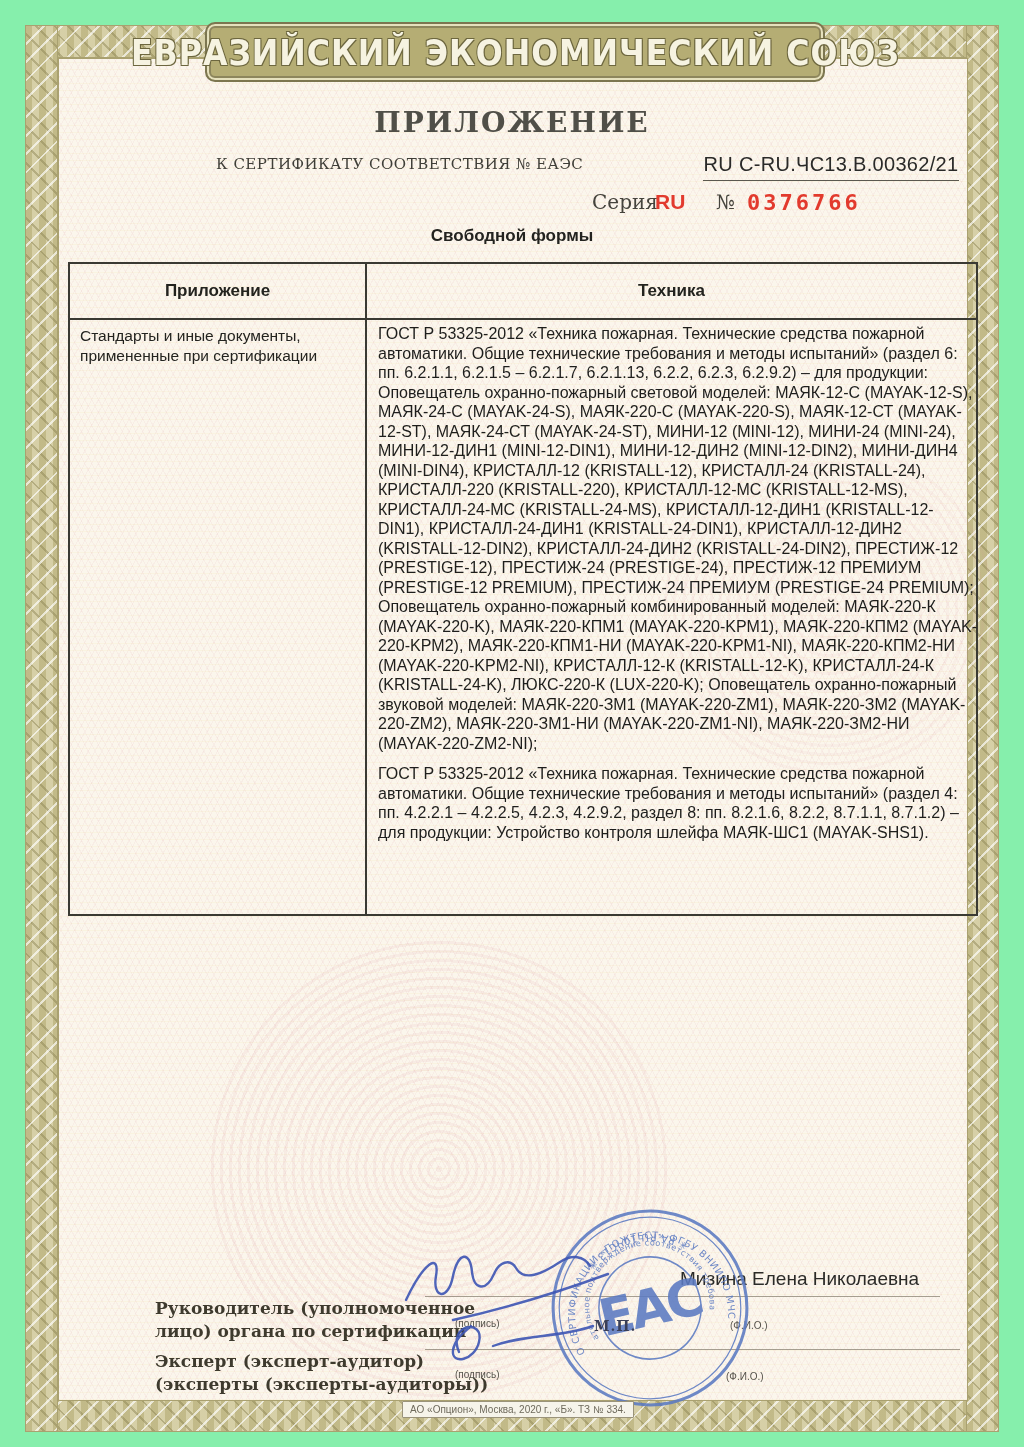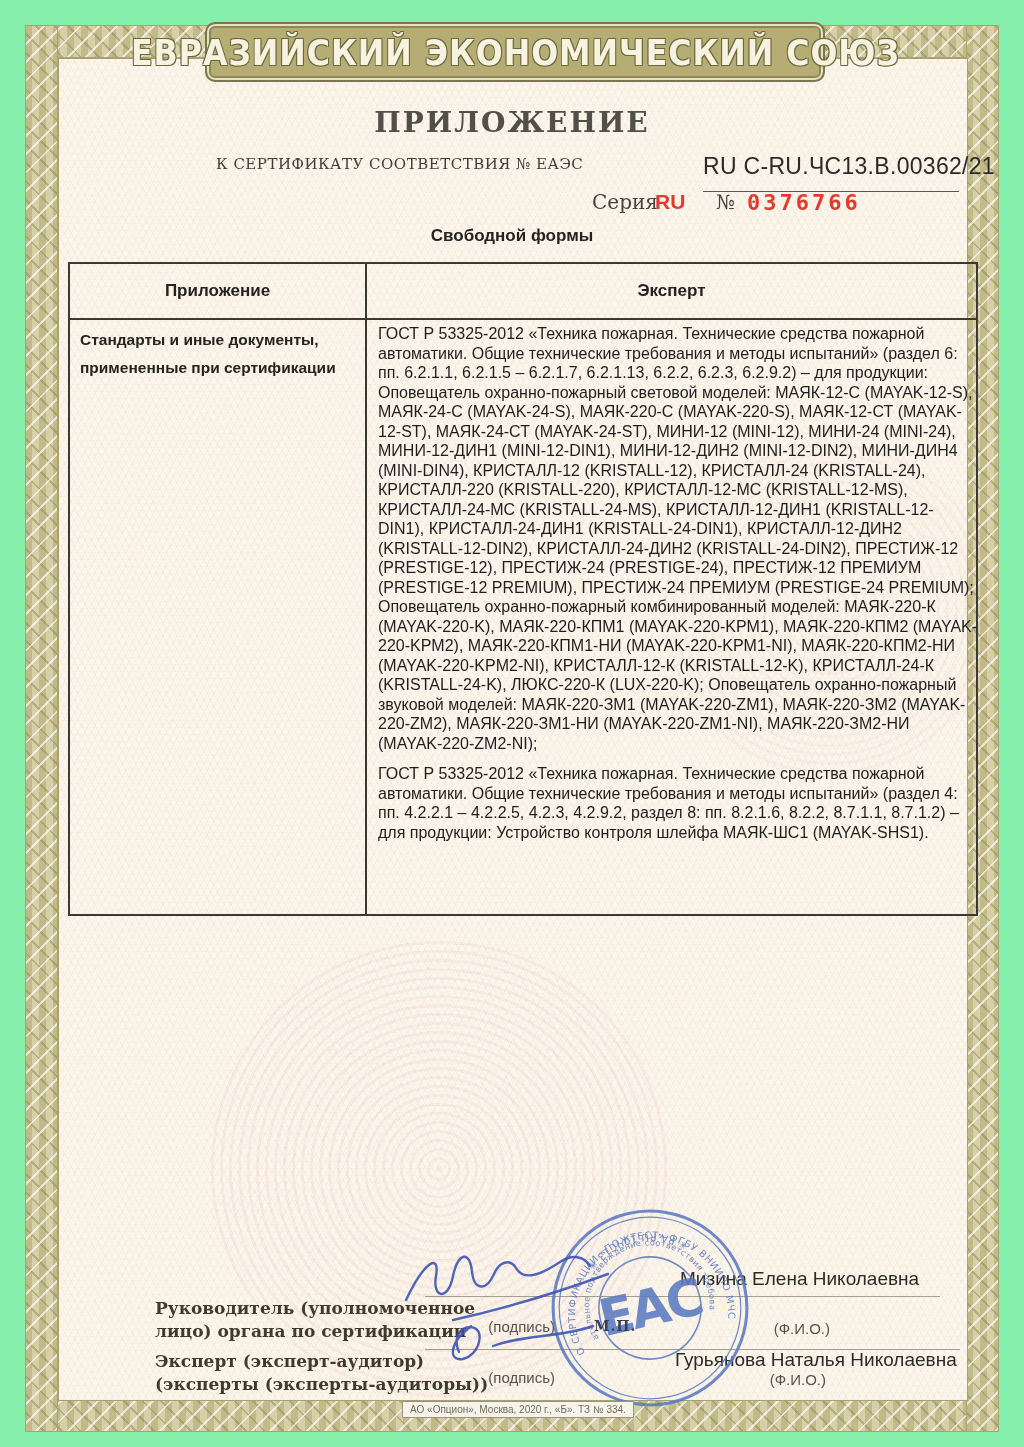--- a/index.html
+++ b/index.html
@@ -56,22 +56,22 @@
     position:absolute;left:0;top:106px;width:1024px;text-align:center;
     font-family:"DejaVu Serif",serif;font-weight:bold;font-size:28px;
     letter-spacing:2px;color:#504f48;
   }
   .cert-line{position:absolute;left:216px;top:155px;width:740px;}
   .cert-label{
     font-family:"DejaVu Serif",serif;font-size:15px;color:#3f3e37;letter-spacing:.5px;
   }
   .cert-number{
     position:absolute;left:487px;top:-2px;width:256px;text-align:center;
-    font-family:"Liberation Sans",sans-serif;font-size:23px;color:#2a2a28;
-    border-bottom:1px solid #5b594f;padding-bottom:11px;letter-spacing:.3px;white-space:nowrap;
+    font-family:"Liberation Sans",sans-serif;font-size:20px;color:#2a2a28;
+    border-bottom:1px solid #5b594f;padding-bottom:4px;letter-spacing:.3px;white-space:nowrap;
   }
   .series-line{position:absolute;left:0;top:190px;width:1024px;height:28px;}
   .series-label{position:absolute;left:592px;font-family:"DejaVu Serif",serif;font-size:20px;color:#45433c;text-align:center;}
   .series-value{position:absolute;left:655px;font-family:Liberation Sans, sans-serif;font-weight:bold;font-size:21px;color:#e23a2d;}
   .number-sign{position:absolute;left:716px;font-family:"DejaVu Serif",serif;font-size:20px;color:#45433c;}
   .blank-number{position:absolute;left:747px;font-family:"DejaVu Sans Mono",monospace;font-weight:bold;font-size:22px;letter-spacing:3px;color:#e23a2d;}
   .form-note{
     position:absolute;left:0;top:226px;width:1024px;text-align:center;
     font-weight:bold;font-size:17px;color:#23231f;
   }
@@ -80,34 +80,34 @@
     position:absolute;left:68px;top:262px;width:910px;height:654px;
     border:2px solid #3a3a33;box-sizing:border-box;
   }
   .col-divider{position:absolute;left:295px;top:0;bottom:0;width:0;border-left:2px solid #3a3a33;}
   .table-header{position:absolute;left:0;top:0;right:0;height:54px;border-bottom:2px solid #3a3a33;}
   .th{position:absolute;top:0;height:54px;display:flex;align-items:center;justify-content:center;font-weight:bold;font-size:17px;color:#23231f;}
   .th-left{left:0;width:295px;}
   .th-right{left:297px;right:0;}
   .cell-appendix{
     position:absolute;left:10px;top:62px;width:276px;
-    font-weight:bold;font-size:15.5px;line-height:28px;color:#23231f;white-space:pre-line;
+    font-weight:normal;font-size:15.5px;line-height:20px;color:#23231f;white-space:pre-line;
   }
   .cell-desc{
     position:absolute;left:308px;top:60px;width:600px;
     font-size:16px;line-height:19.5px;color:#1e1e1c;
   }
   .cell-desc p{margin:0 0 11px 0;}
   
   .sig-label{
     position:absolute;font-family:"DejaVu Serif",serif;font-size:17px;font-weight:600;
     color:#3e3a2e;line-height:1.35;white-space:pre-line;
   }
   .sig-line{position:absolute;border-bottom:1px solid rgba(120,112,95,.65);}
-  .sub-label{position:absolute;font-size:15px;color:#55524a;text-align:right;}
+  .sub-label{position:absolute;font-size:10px;color:#55524a;text-align:left;}
   .person-name{position:absolute;font-size:19px;color:#2b2b28;white-space:nowrap;}
   
   .stamp{position:absolute;left:548px;top:1206px;width:204px;height:204px;opacity:.88;transform:rotate(-13deg);}
   .mp-label{position:absolute;left:594px;top:1318px;font-family:"DejaVu Serif",serif;font-weight:bold;font-size:14px;color:#3a3f58;letter-spacing:1px;}
   .signature{position:absolute;}
   
   .print-note{
     position:absolute;left:402px;top:1401px;width:230px;height:15px;
     background:#f6f4ea;border:1px solid #9a937a;border-radius:1px;
     display:flex;align-items:center;justify-content:center;
@@ -145,21 +145,21 @@
     <span class="series-value">RU</span>
     <span class="number-sign">№</span>
     <span class="blank-number">0376766</span>
   </div>
 
   <div class="form-note">Свободной формы</div>
 
   <div class="doc-table">
     <div class="table-header">
       <div class="th th-left">Приложение</div>
-      <div class="th th-right">Эксперт</div>
+      <div class="th th-right">Техника</div>
     </div>
     <div class="col-divider"></div>
     <div class="cell-appendix">Стандарты и иные документы,
 примененные при сертификации</div>
     <div class="cell-desc">
       <p>ГОСТ Р 53325-2012 «Техника пожарная. Технические средства пожарной автоматики. Общие технические требования и методы испытаний» (раздел 6: пп. 6.2.1.1, 6.2.1.5 – 6.2.1.7, 6.2.1.13, 6.2.2, 6.2.3, 6.2.9.2) – для продукции: Оповещатель охранно-пожарный световой моделей: МАЯК-12-С (MAYAK-12-S), МАЯК-24-С (MAYAK-24-S), МАЯК-220-С (MAYAK-220-S), МАЯК-12-СТ (MAYAK-12-ST), МАЯК-24-СТ (MAYAK-24-ST), МИНИ-12 (MINI-12), МИНИ-24 (MINI-24), МИНИ-12-ДИН1 (MINI-12-DIN1), МИНИ-12-ДИН2 (MINI-12-DIN2), МИНИ-ДИН4 (MINI-DIN4), КРИСТАЛЛ-12 (KRISTALL-12), КРИСТАЛЛ-24 (KRISTALL-24), КРИСТАЛЛ-220 (KRISTALL-220), КРИСТАЛЛ-12-МС (KRISTALL-12-MS), КРИСТАЛЛ-24-МС (KRISTALL-24-MS), КРИСТАЛЛ-12-ДИН1 (KRISTALL-12-DIN1), КРИСТАЛЛ-24-ДИН1 (KRISTALL-24-DIN1), КРИСТАЛЛ-12-ДИН2 (KRISTALL-12-DIN2), КРИСТАЛЛ-24-ДИН2 (KRISTALL-24-DIN2), ПРЕСТИЖ-12 (PRESTIGE-12), ПРЕСТИЖ-24 (PRESTIGE-24), ПРЕСТИЖ-12 ПРЕМИУМ (PRESTIGE-12 PREMIUM), ПРЕСТИЖ-24 ПРЕМИУМ (PRESTIGE-24 PREMIUM); Оповещатель охранно-пожарный комбинированный моделей: МАЯК-220-К (MAYAK-220-K), МАЯК-220-КПМ1 (MAYAK-220-KPM1), МАЯК-220-КПМ2 (MAYAK-220-KPM2), МАЯК-220-КПМ1-НИ (MAYAK-220-KPM1-NI), МАЯК-220-КПМ2-НИ (MAYAK-220-KPM2-NI), КРИСТАЛЛ-12-К (KRISTALL-12-K), КРИСТАЛЛ-24-К (KRISTALL-24-K), ЛЮКС-220-К (LUX-220-K); Оповещатель охранно-пожарный звуковой моделей: МАЯК-220-ЗМ1 (MAYAK-220-ZM1), МАЯК-220-ЗМ2 (MAYAK-220-ZM2), МАЯК-220-ЗМ1-НИ (MAYAK-220-ZM1-NI), МАЯК-220-ЗМ2-НИ (MAYAK-220-ZM2-NI);</p>
       <p>ГОСТ Р 53325-2012 «Техника пожарная. Технические средства пожарной автоматики. Общие технические требования и методы испытаний» (раздел 4: пп. 4.2.2.1 – 4.2.2.5, 4.2.3, 4.2.9.2, раздел 8: пп. 8.2.1.6, 8.2.2, 8.7.1.1, 8.7.1.2) – для продукции: Устройство контроля шлейфа МАЯК-ШС1 (MAYAK-SHS1).</p>
     </div>
   </div>
 
@@ -168,21 +168,20 @@
   <div class="sig-line" style="left:425px;top:1296px;width:245px;"></div>
   <div class="sub-label" style="left:455px;top:1318px;width:100px;">(подпись)</div>
   <div class="person-name" style="left:680px;top:1268px;">Мизина Елена Николаевна</div>
   <div class="sig-line" style="left:675px;top:1296px;width:265px;"></div>
   <div class="sub-label" style="left:730px;top:1320px;width:100px;">(Ф.И.О.)</div>
 
   <div class="sig-label" style="left:155px;top:1350px;">Эксперт (эксперт-аудитор)
 (эксперты (эксперты-аудиторы))</div>
   <div class="sig-line" style="left:425px;top:1349px;width:245px;"></div>
   <div class="sub-label" style="left:455px;top:1369px;width:100px;">(подпись)</div>
-  <div class="person-name" style="left:675px;top:1349px;">Гурьянова Наталья Николаевна</div>
   <div class="sig-line" style="left:670px;top:1349px;width:290px;"></div>
   <div class="sub-label" style="left:726px;top:1371px;width:100px;">(Ф.И.О.)</div>
 
   <svg class="stamp" viewBox="0 0 200 200">
     <g fill="none" stroke="#5b7ac2">
       <circle cx="100" cy="100" r="95" stroke-width="3"></circle>
       <circle cx="100" cy="100" r="89" stroke-width="1.2"></circle>
       <circle cx="100" cy="100" r="50" stroke-width="1.5"></circle>
     </g>
     <defs>

